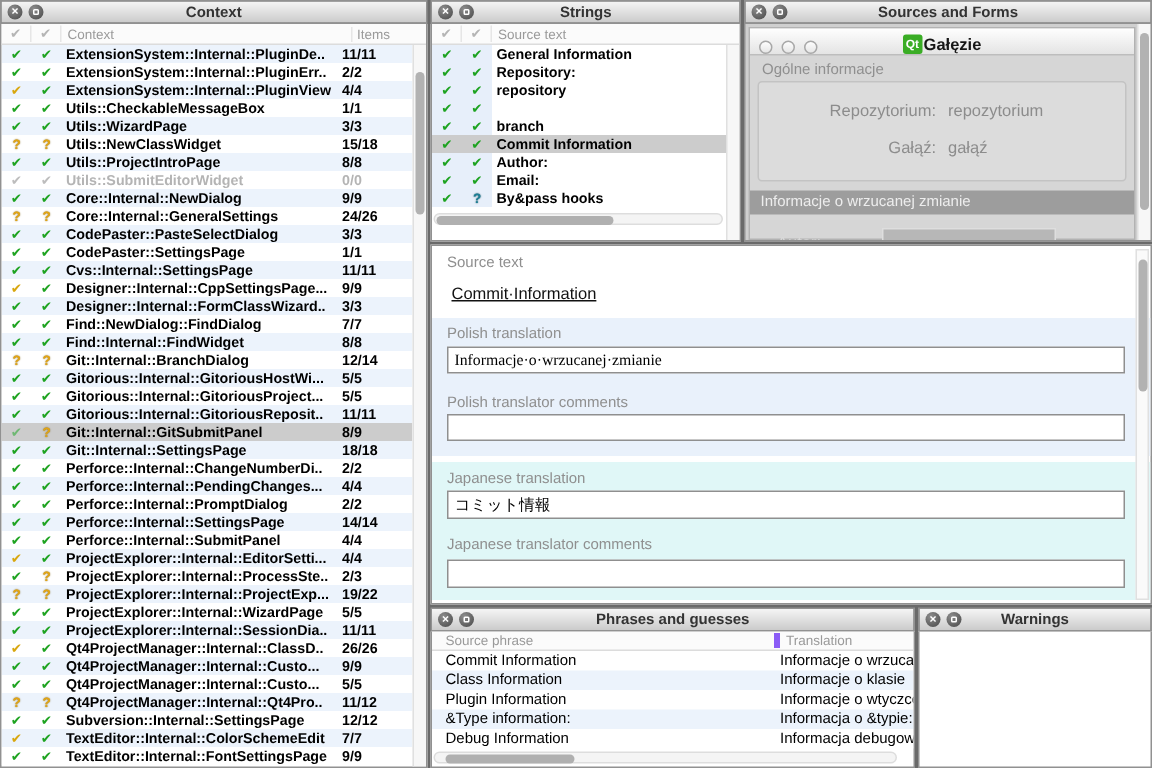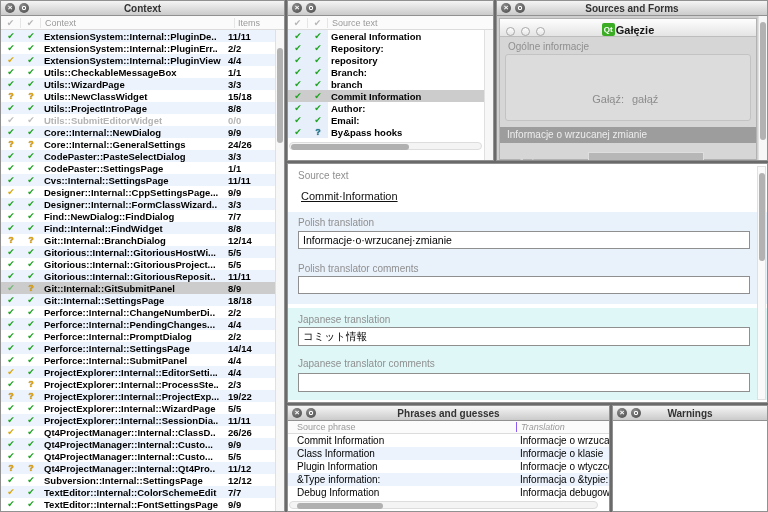--- a/index.html
+++ b/index.html
@@ -80,28 +80,28 @@
 
   
   #editor { position:absolute; left:287px; top:163px; width:481px; height:240px;
     background:#fff; border:1px solid #919191; overflow:hidden; }
   .sectbg { position:absolute; left:0; right:0; }
   .bg-pl { top:48px; height:92px; background:#e9f1fb; }
   .bg-jp { top:144px; height:92px; background:#e0f7f7; }
   .elabel { position:absolute; left:10px; font-size:10px; color:#8f8f8f; }
   .srctext { position:absolute; left:13px; font-size:11px; color:#111; }
   .tinput { position:absolute; left:10px; width:452px; height:18px; border:1px solid #8f8f8f;
-    background:#fff; font-family:Liberation Sans, sans-serif; font-size:10.5px; padding:0 4px; color:#000; }
+    background:#fff; font-family:Liberation Serif, serif; font-size:10.5px; padding:0 4px; color:#000; }
   #editor .vscroll { top:2px; bottom:2px; border:1px solid #e0e0e0; background:#fafafa; width:9px; }
 
   
   .pheader { height:13px; display:flex; align-items:center; background:#fbfbfb;
     border-bottom:1px solid #dcdcdc; color:#9a9a9a; font-size:9px; }
   .pheader .ph1 { width:228px; padding-left:9px; }
-  .pheader .ph2 { flex:1; border-left:1px solid #8b5cf6; padding-left:4px;font-style:italic; }
+  .pheader .ph2 { flex:1; border-left:4px solid #8b5cf6; padding-left:4px; }
   .prow { display:flex; height:13px; align-items:center; font-size:10px; color:#000; background:#fff; }
   .prow.zebra { background:#ecf3fc; }
   .prow .pc1 { width:228px; padding-left:9px; white-space:nowrap; overflow:hidden; }
   .prow .pc2 { flex:1; padding-left:4px; white-space:nowrap; overflow:hidden; }
 </style>
 </head>
 <body>
 
 <section class="dock" id="dock-context">
   <div class="titlebar">
@@ -369,20 +369,21 @@
 </section>
 
 <section class="dock" id="dock-strings">
   <div class="titlebar">
     <span class="dbtn">
         <span class="glyph">×</span>
       </span>
     <span class="dbtn">
         <span class="sq"></span>
       </span>
+    <span class="dock-title">Strings</span>
   </div>
   <div class="dockbody">
     <div class="lheader">
       <span class="hic">✔</span>
       <span class="hic">✔</span>
       <span class="hlbl">Source text</span>
     </div>
     <div id="strings-rows" style="position:absolute;top:14px;left:0;right:9px;bottom:0;overflow:hidden;">
         <div class="srow">
           <span class="cell-ic ic-g">✔</span>
@@ -395,21 +396,20 @@
           <span class="clbl">Repository:</span>
         </div>
         <div class="srow">
           <span class="cell-ic ic-g">✔</span>
           <span class="cell-ic ic-g">✔</span>
           <span class="clbl">repository</span>
         </div>
         <div class="srow">
           <span class="cell-ic ic-g">✔</span>
           <span class="cell-ic ic-g">✔</span>
-          <span class="clbl">Branch:</span>
         </div>
         <div class="srow">
           <span class="cell-ic ic-g">✔</span>
           <span class="cell-ic ic-g">✔</span>
           <span class="clbl">branch</span>
         </div>
         <div class="srow sel">
           <span class="cell-ic ic-g">✔</span>
           <span class="cell-ic ic-g">✔</span>
           <span class="clbl">Commit Information</span>
@@ -454,20 +454,24 @@
         <span class="tl"></span>
         <span class="tl"></span>
         <span class="form-title">
           <span class="qtbadge">Qt</span>
           <span class="ttl">Gałęzie</span>
         </span>
       </div>
       <div style="position:relative; height:89px;">
         <span class="glabel" style="top:4px;">Ogólne informacje</span>
         <div class="groupbox" style="top:17px; height:67px;">
+          <div class="frow" style="top:13px;">
+            <span class="fl">Repozytorium:</span>
+            <span class="fv">repozytorium</span>
+          </div>
           <div class="frow" style="top:38px;">
             <span class="fl">Gałąź:</span>
             <span class="fv">gałąź</span>
           </div>
         </div>
         <div class="hl-band" style="top:90px;">Informacje o wrzucanej zmianie</div>
         <div class="hl-area" style="top:106px;">
           <span class="plabel" style="top:13px;">Autor:</span>
           <span class="pinput" style="top:9px;"></span>
 

